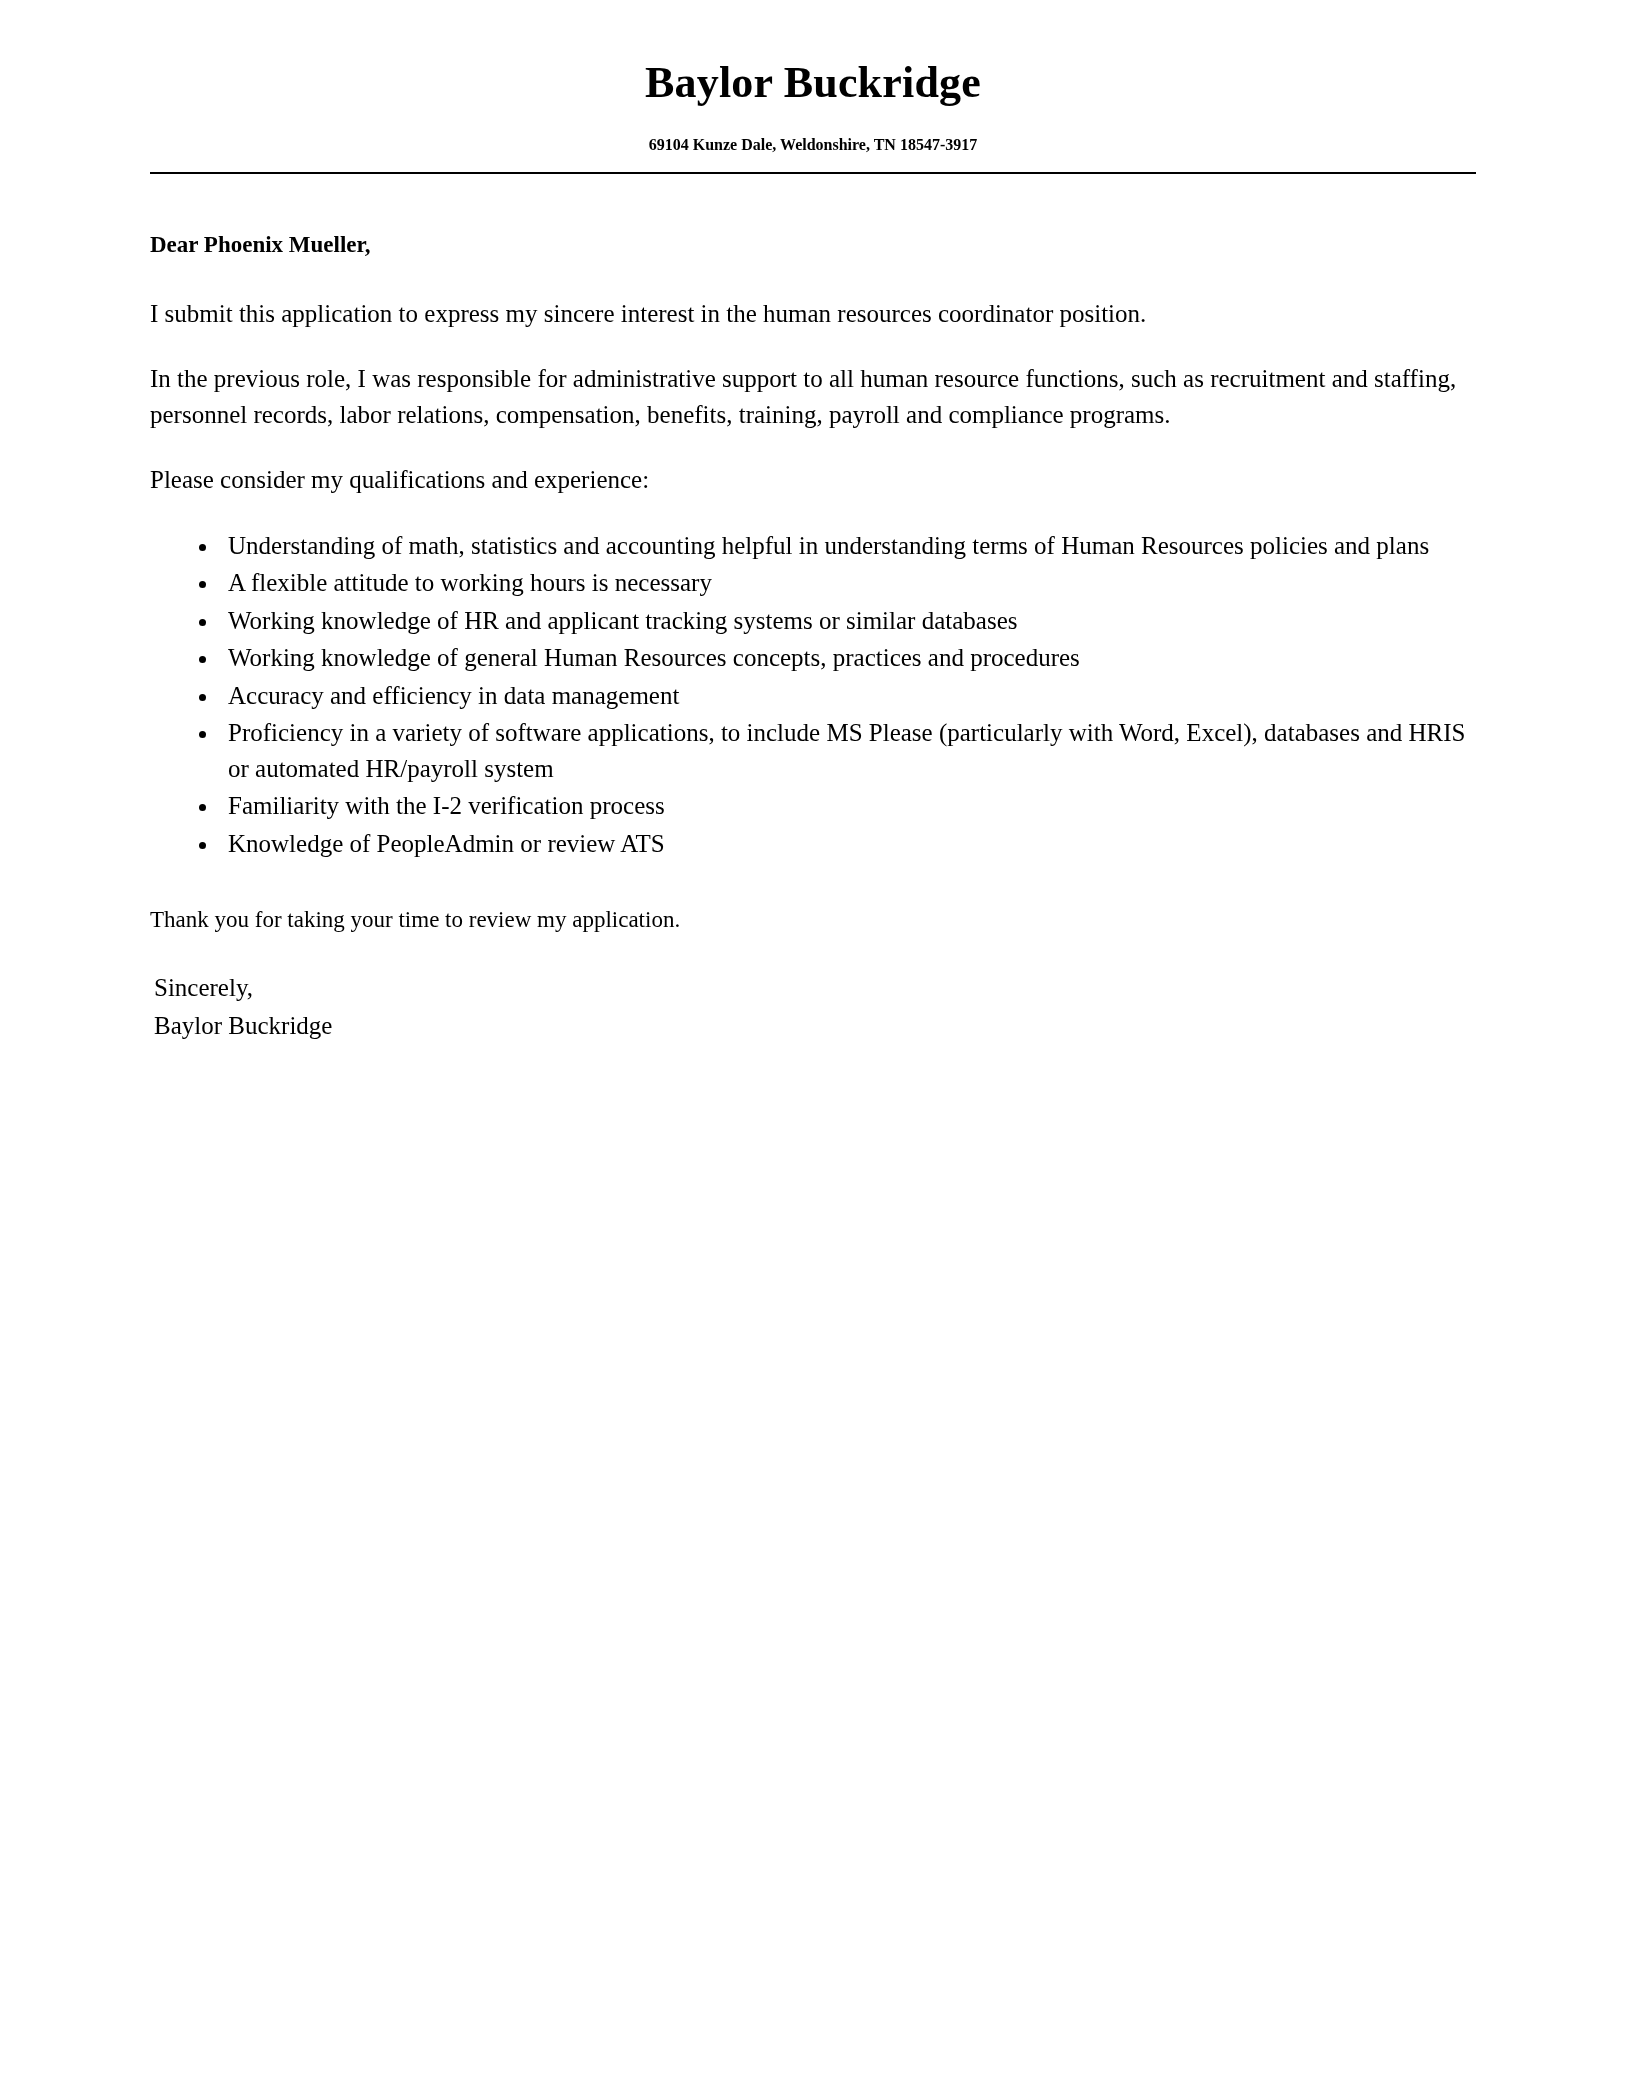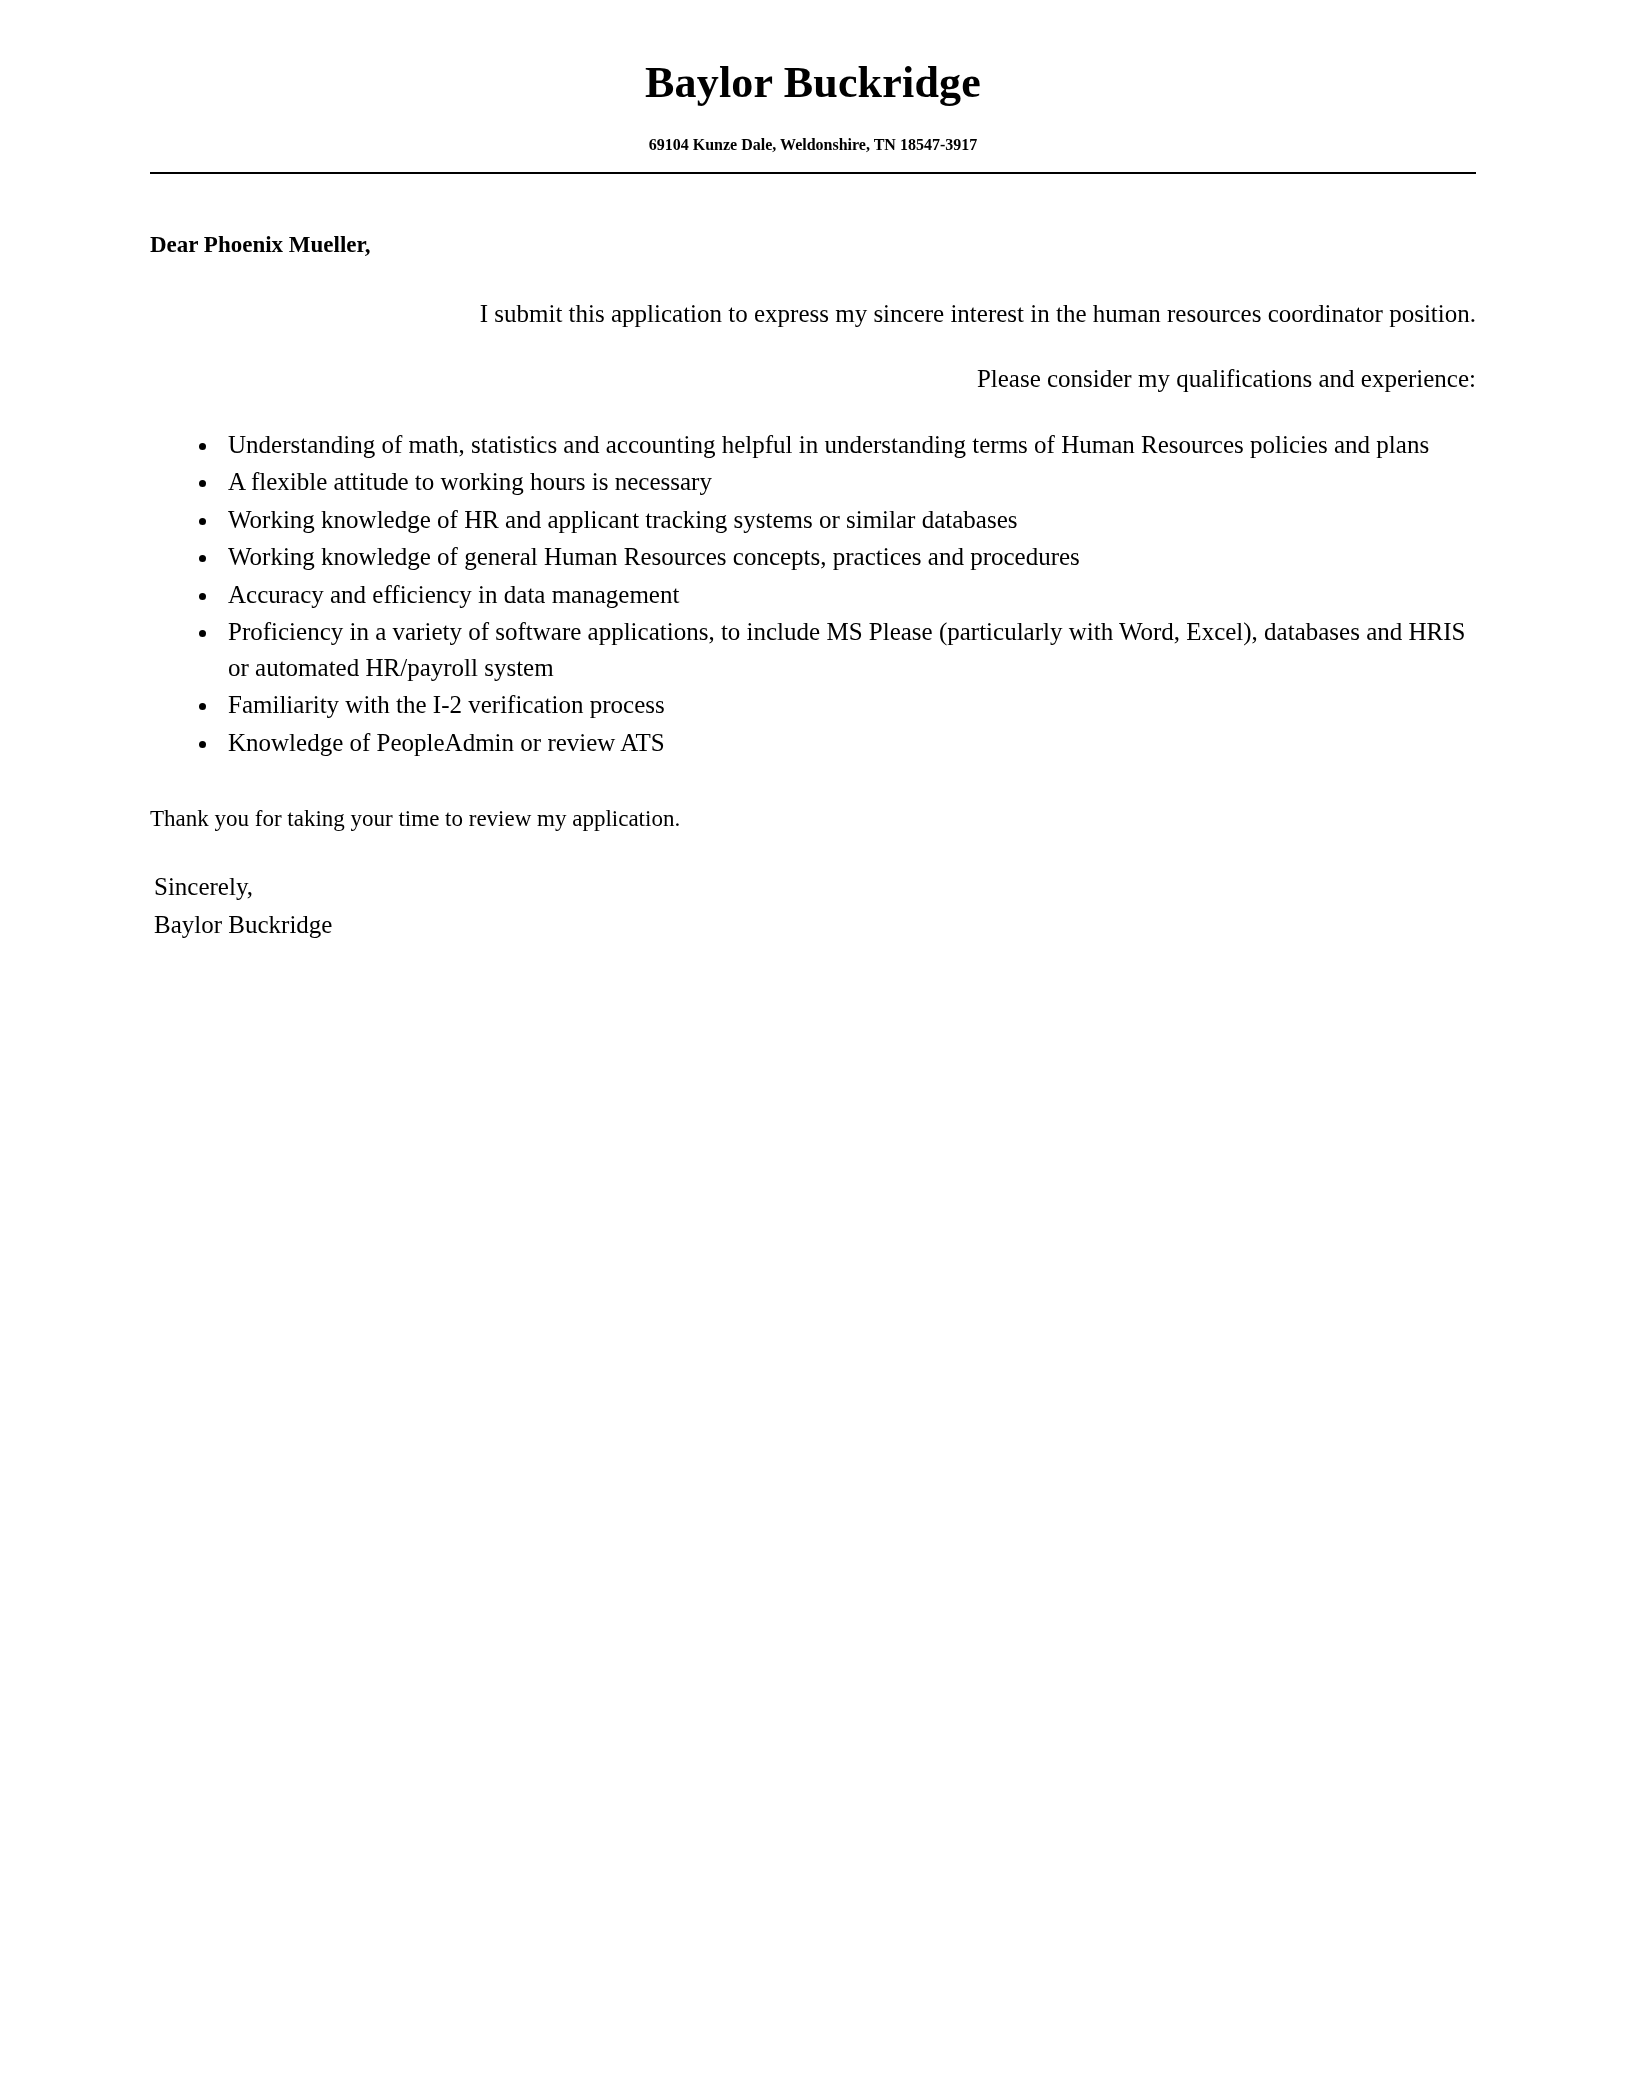--- a/index.html
+++ b/index.html
@@ -44,21 +44,21 @@
   }
   .salutation {
     font-size: 23px;
     font-weight: bold;
     margin: 0 0 38px 0;
   }
   p.body-para {
     font-size: 25px;
     line-height: 1.42;
     margin: 0 0 30px 0;
-    text-align: right;
+    text-align: left;
   }
   ul.qual-list {
     list-style: disc;
     margin: 10px 0 46px 0;
     padding-left: 70px;
   }
   ul.qual-list li {
     font-size: 25px;
     line-height: 1.42;
     margin: 0 0 2px 0;
@@ -87,20 +87,21 @@
     <h1 class="sender-name">Baylor Buckridge</h1>
     <div class="sender-address">69104 Kunze Dale, Weldonshire, TN 18547-3917</div>
   </div>
 
   <hr class="rule">
 
   <div class="salutation">Dear Phoenix Mueller,</div>
 
   <p class="body-para">I submit this application to express my sincere interest in the human resources coordinator position.</p>
 
+  <p class="body-para">In the previous role, I was responsible for administrative support to all human resource functions, such as recruitment and staffing, personnel records, labor relations, compensation, benefits, training, payroll and compliance programs.</p>
 
   <p class="body-para">Please consider my qualifications and experience:</p>
 
   <ul class="qual-list">
     <li>Understanding of math, statistics and accounting helpful in understanding terms of Human Resources policies and plans</li>
     <li>A flexible attitude to working hours is necessary</li>
     <li>Working knowledge of HR and applicant tracking systems or similar databases</li>
     <li>Working knowledge of general Human Resources concepts, practices and procedures</li>
     <li>Accuracy and efficiency in data management</li>
     <li>Proficiency in a variety of software applications, to include MS Please (particularly with Word, Excel), databases and HRIS or automated HR/payroll system</li>

